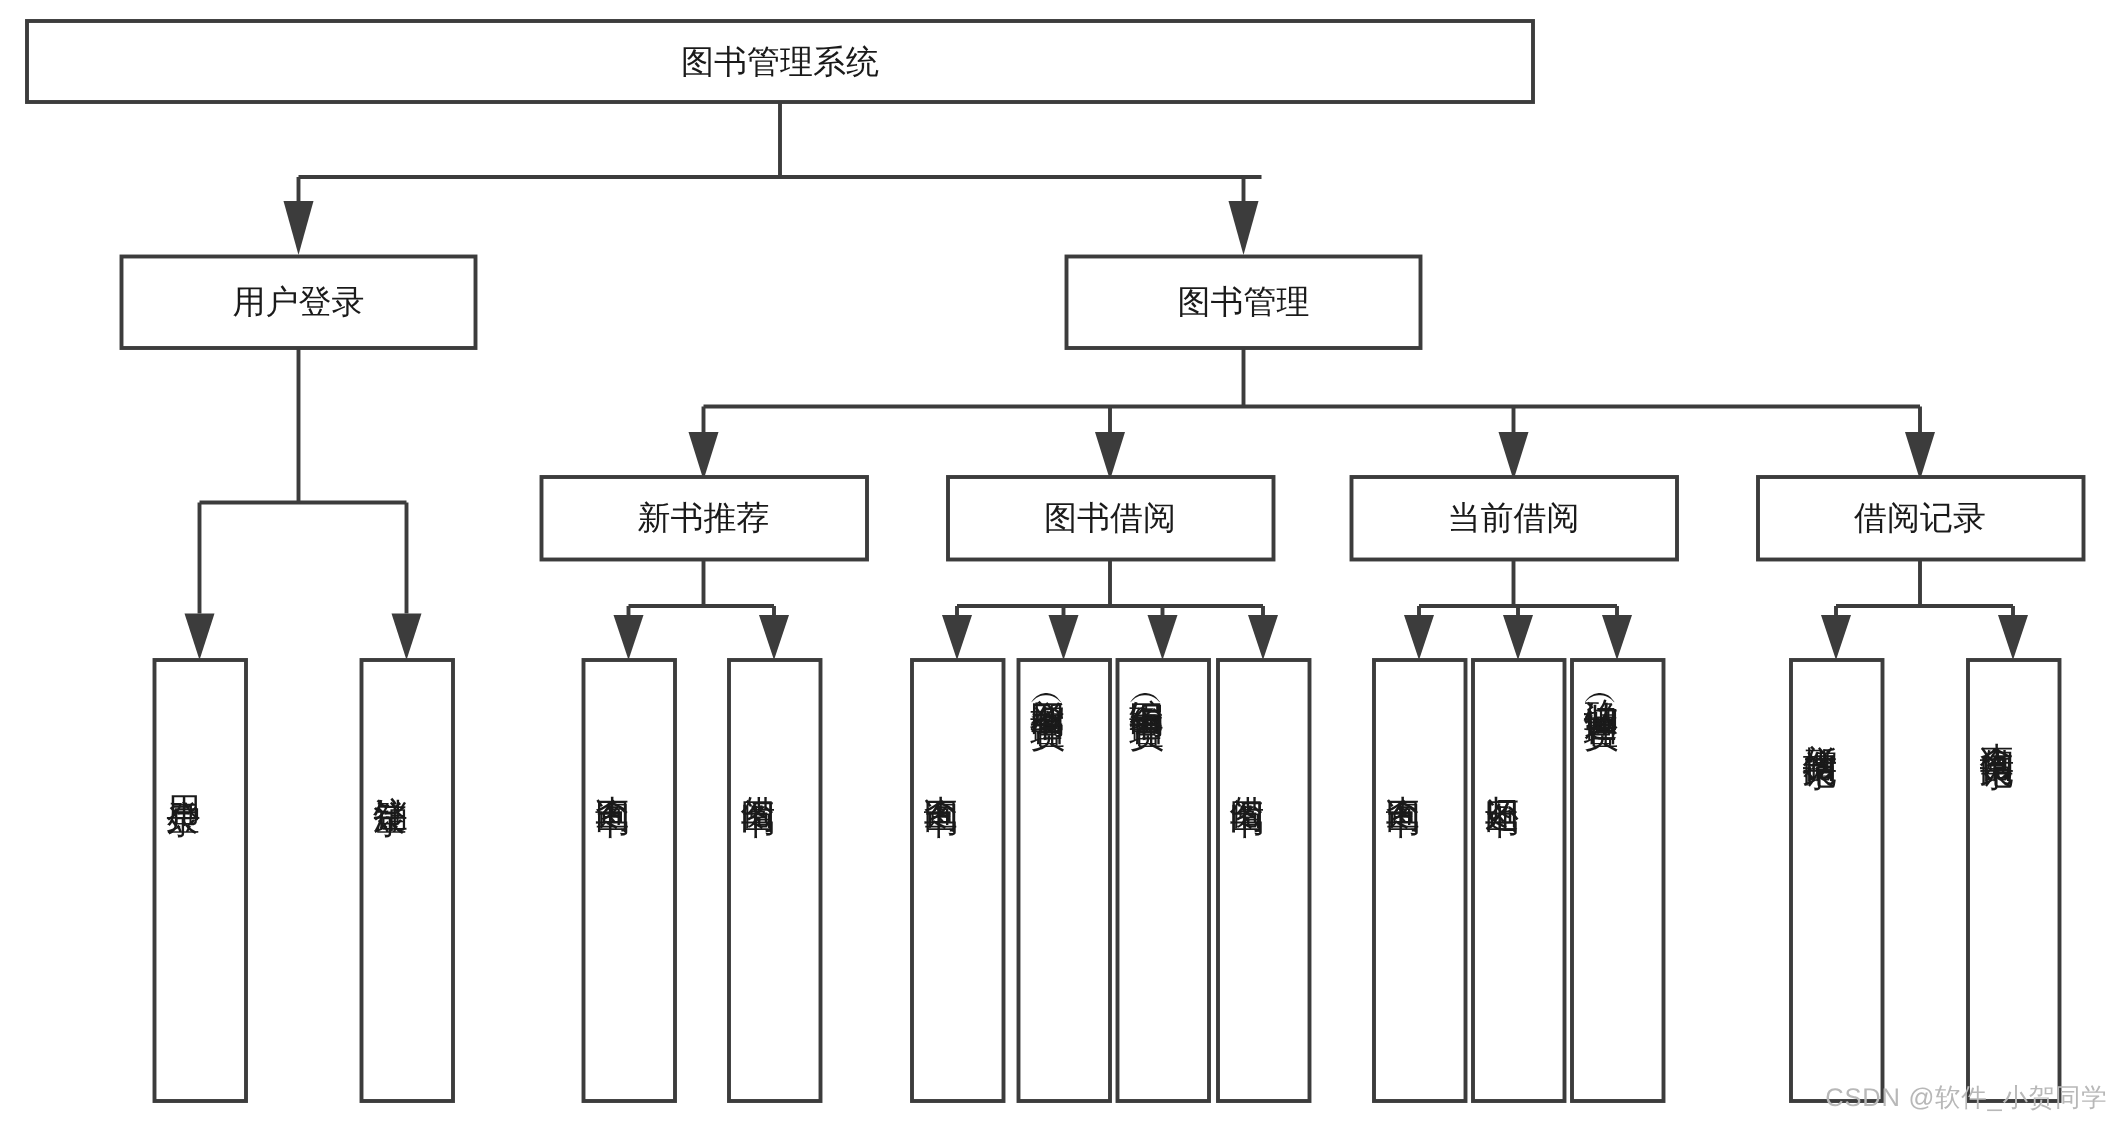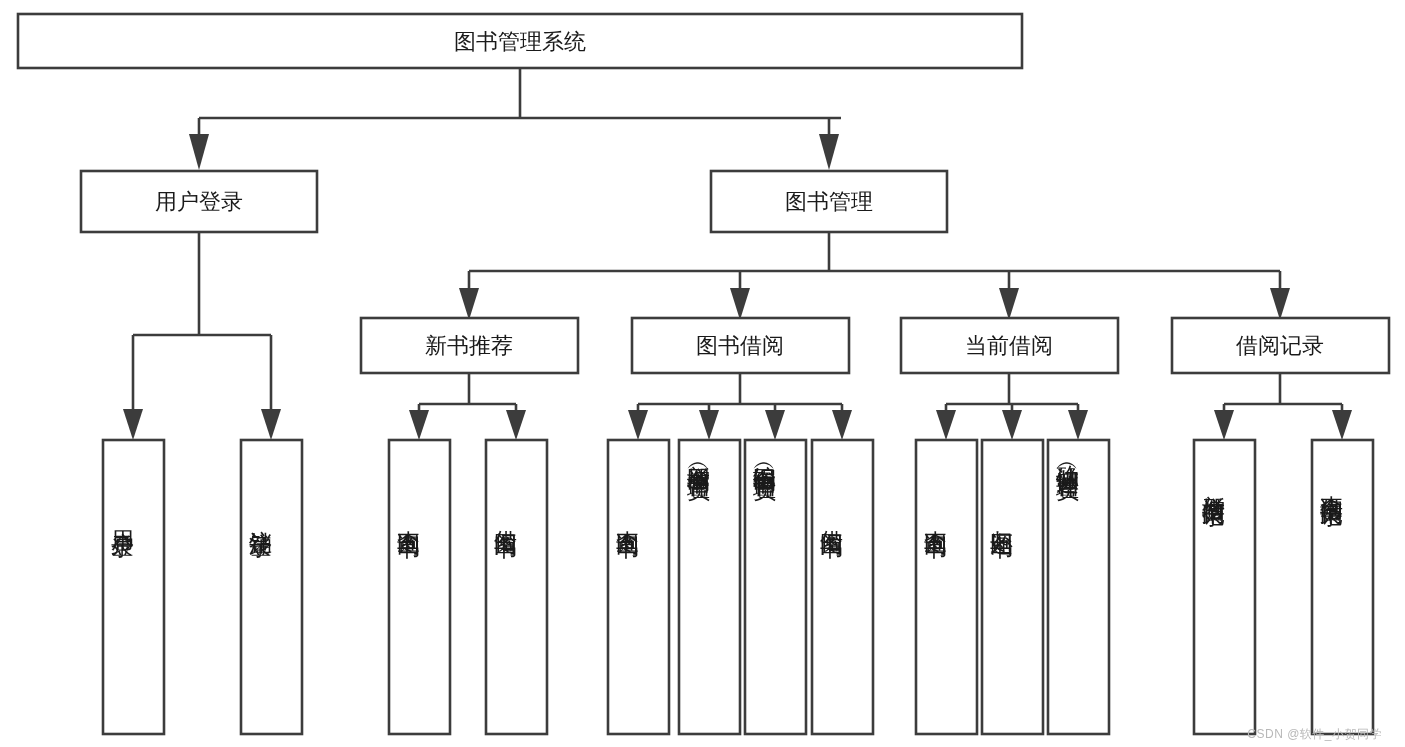--- a/index.html
+++ b/index.html
@@ -55,24 +55,24 @@
     font-size: 23px;
     line-height: 1.04;
     color: #1a1a1a;
     letter-spacing: 2px;
     white-space: nowrap;
     text-align: start;
     pointer-events: none;
   }
   #watermark {
     position: absolute;
-    right: 23px;
+    right: 0;
     bottom: 4px;
     font-family: "Liberation Sans", "DejaVu Sans", sans-serif;
-    font-size: 12px;
+    font-size: 17px;
     color: #b8b8b8;
     letter-spacing: 0.5px;
     white-space: nowrap;
   }
 </style>
 </head>
 <body>
 
 <div id="diagram-root">
 

